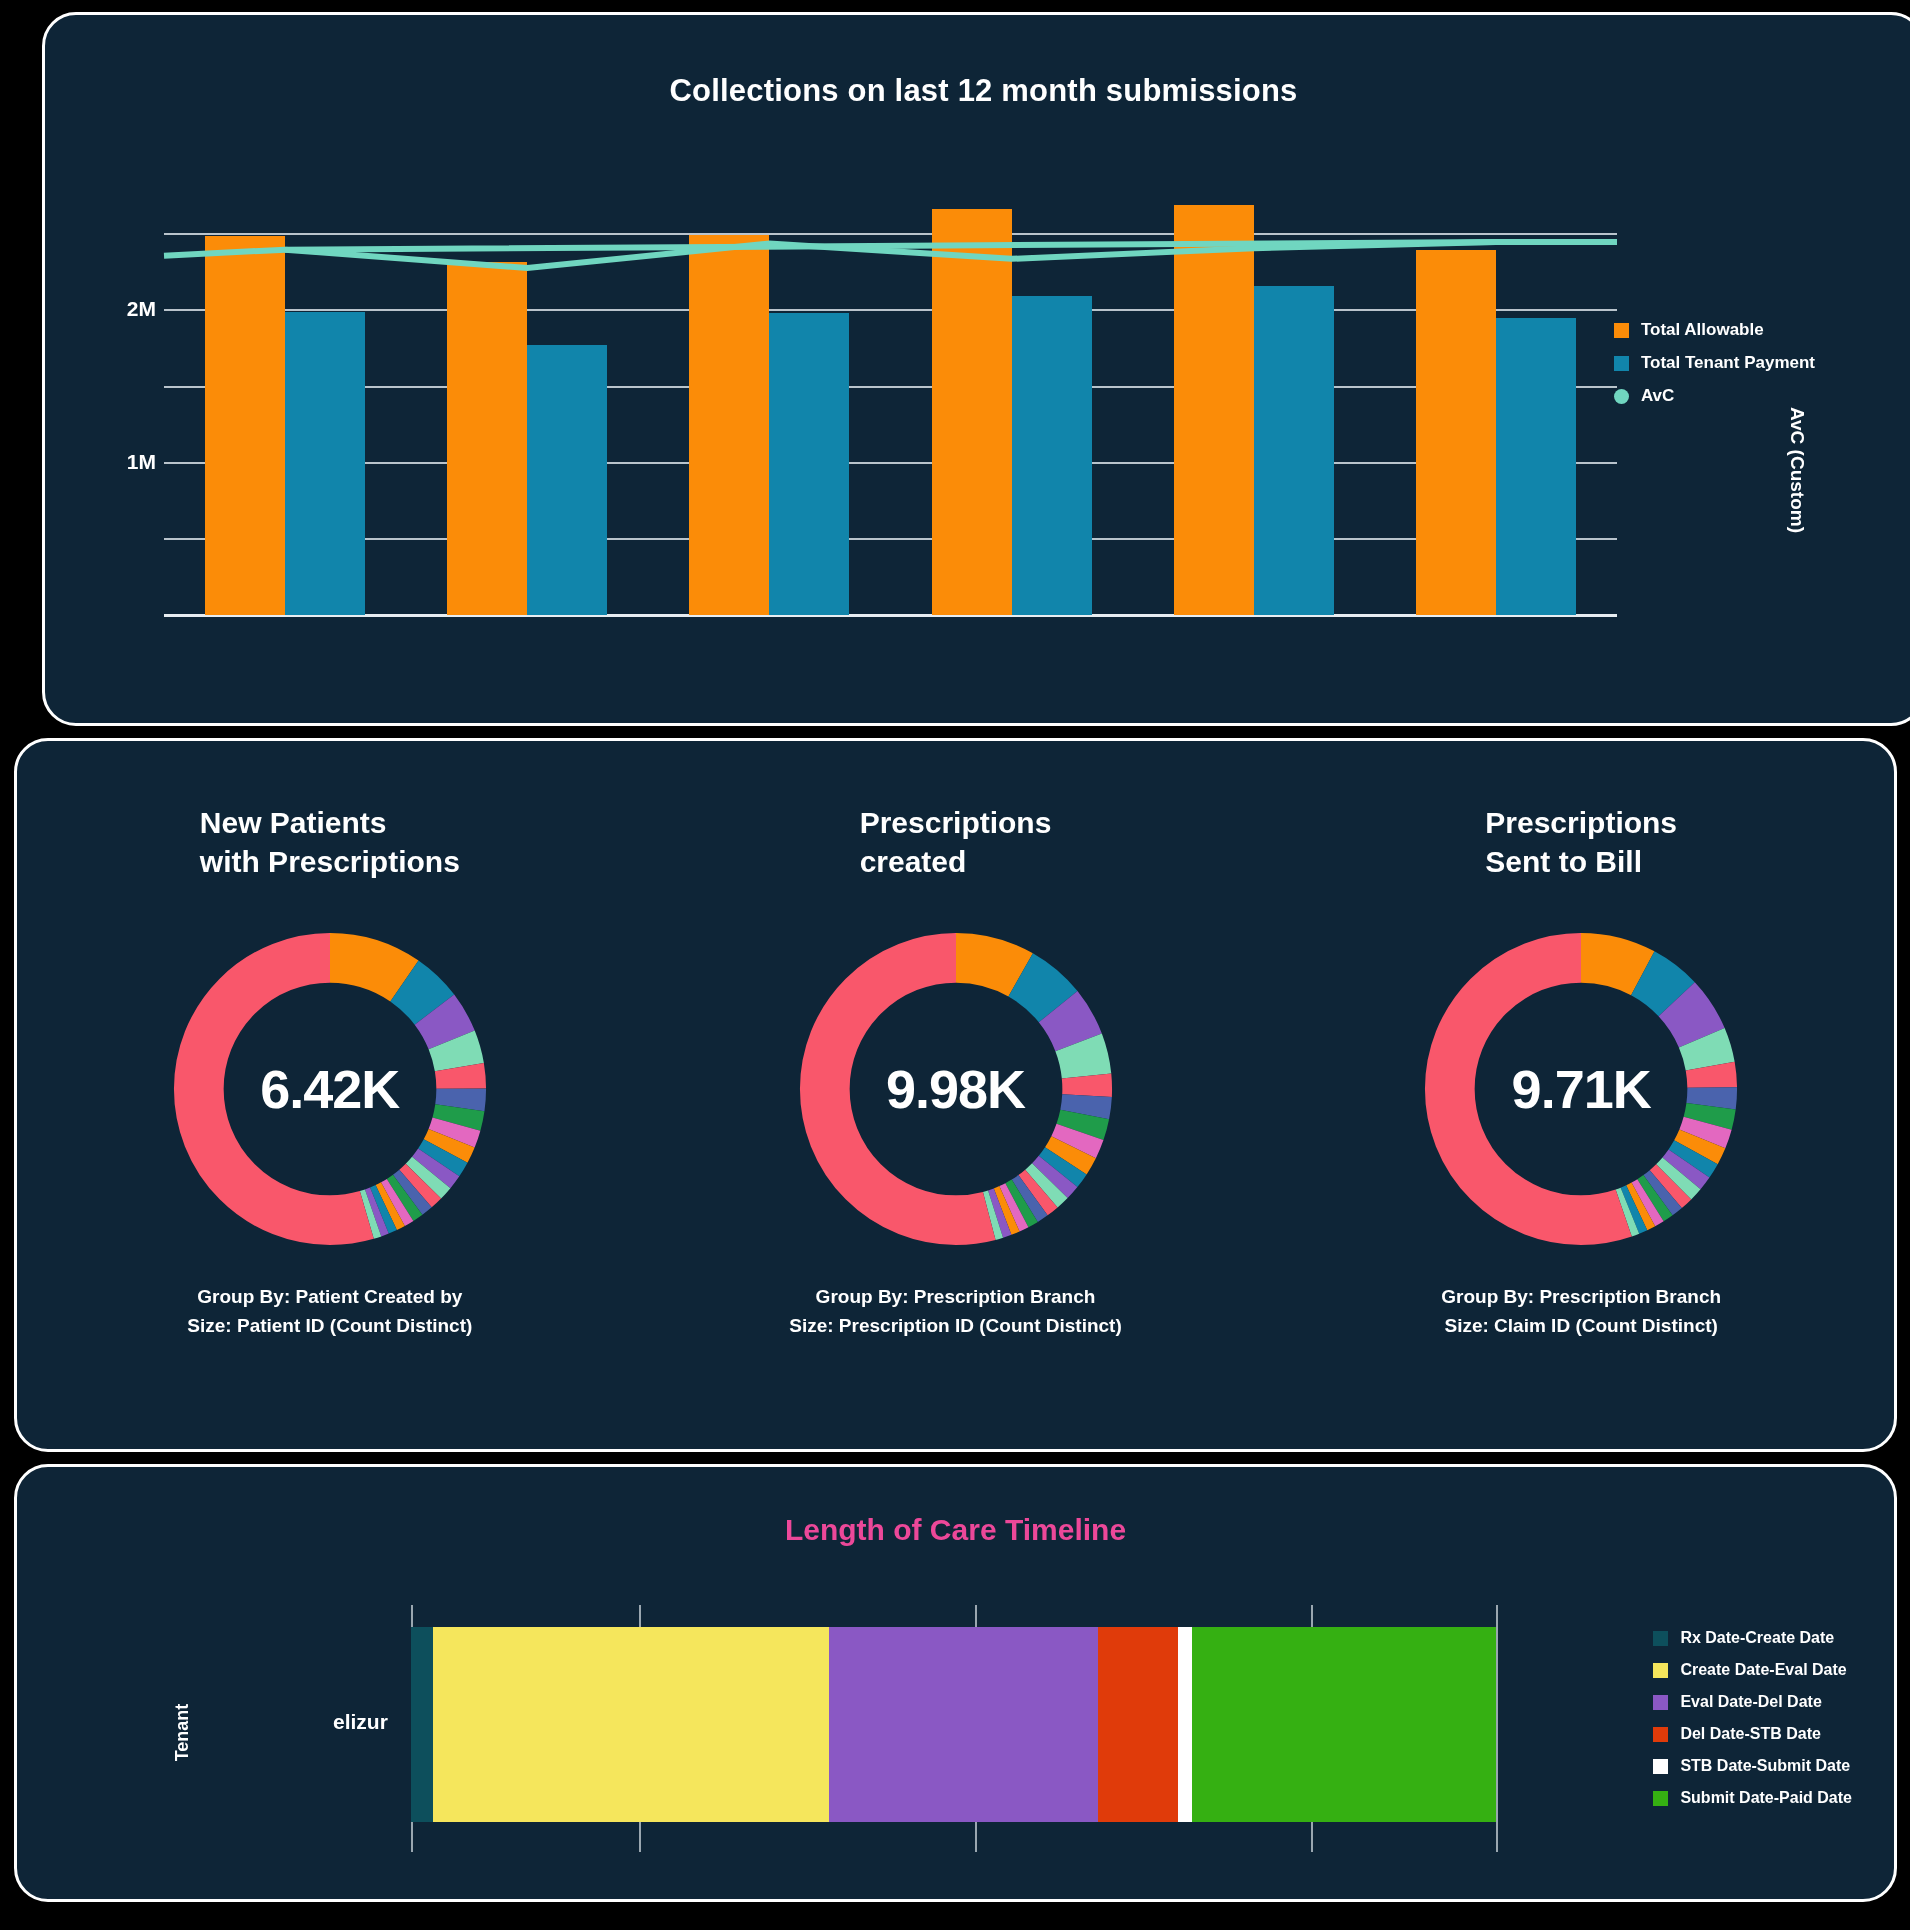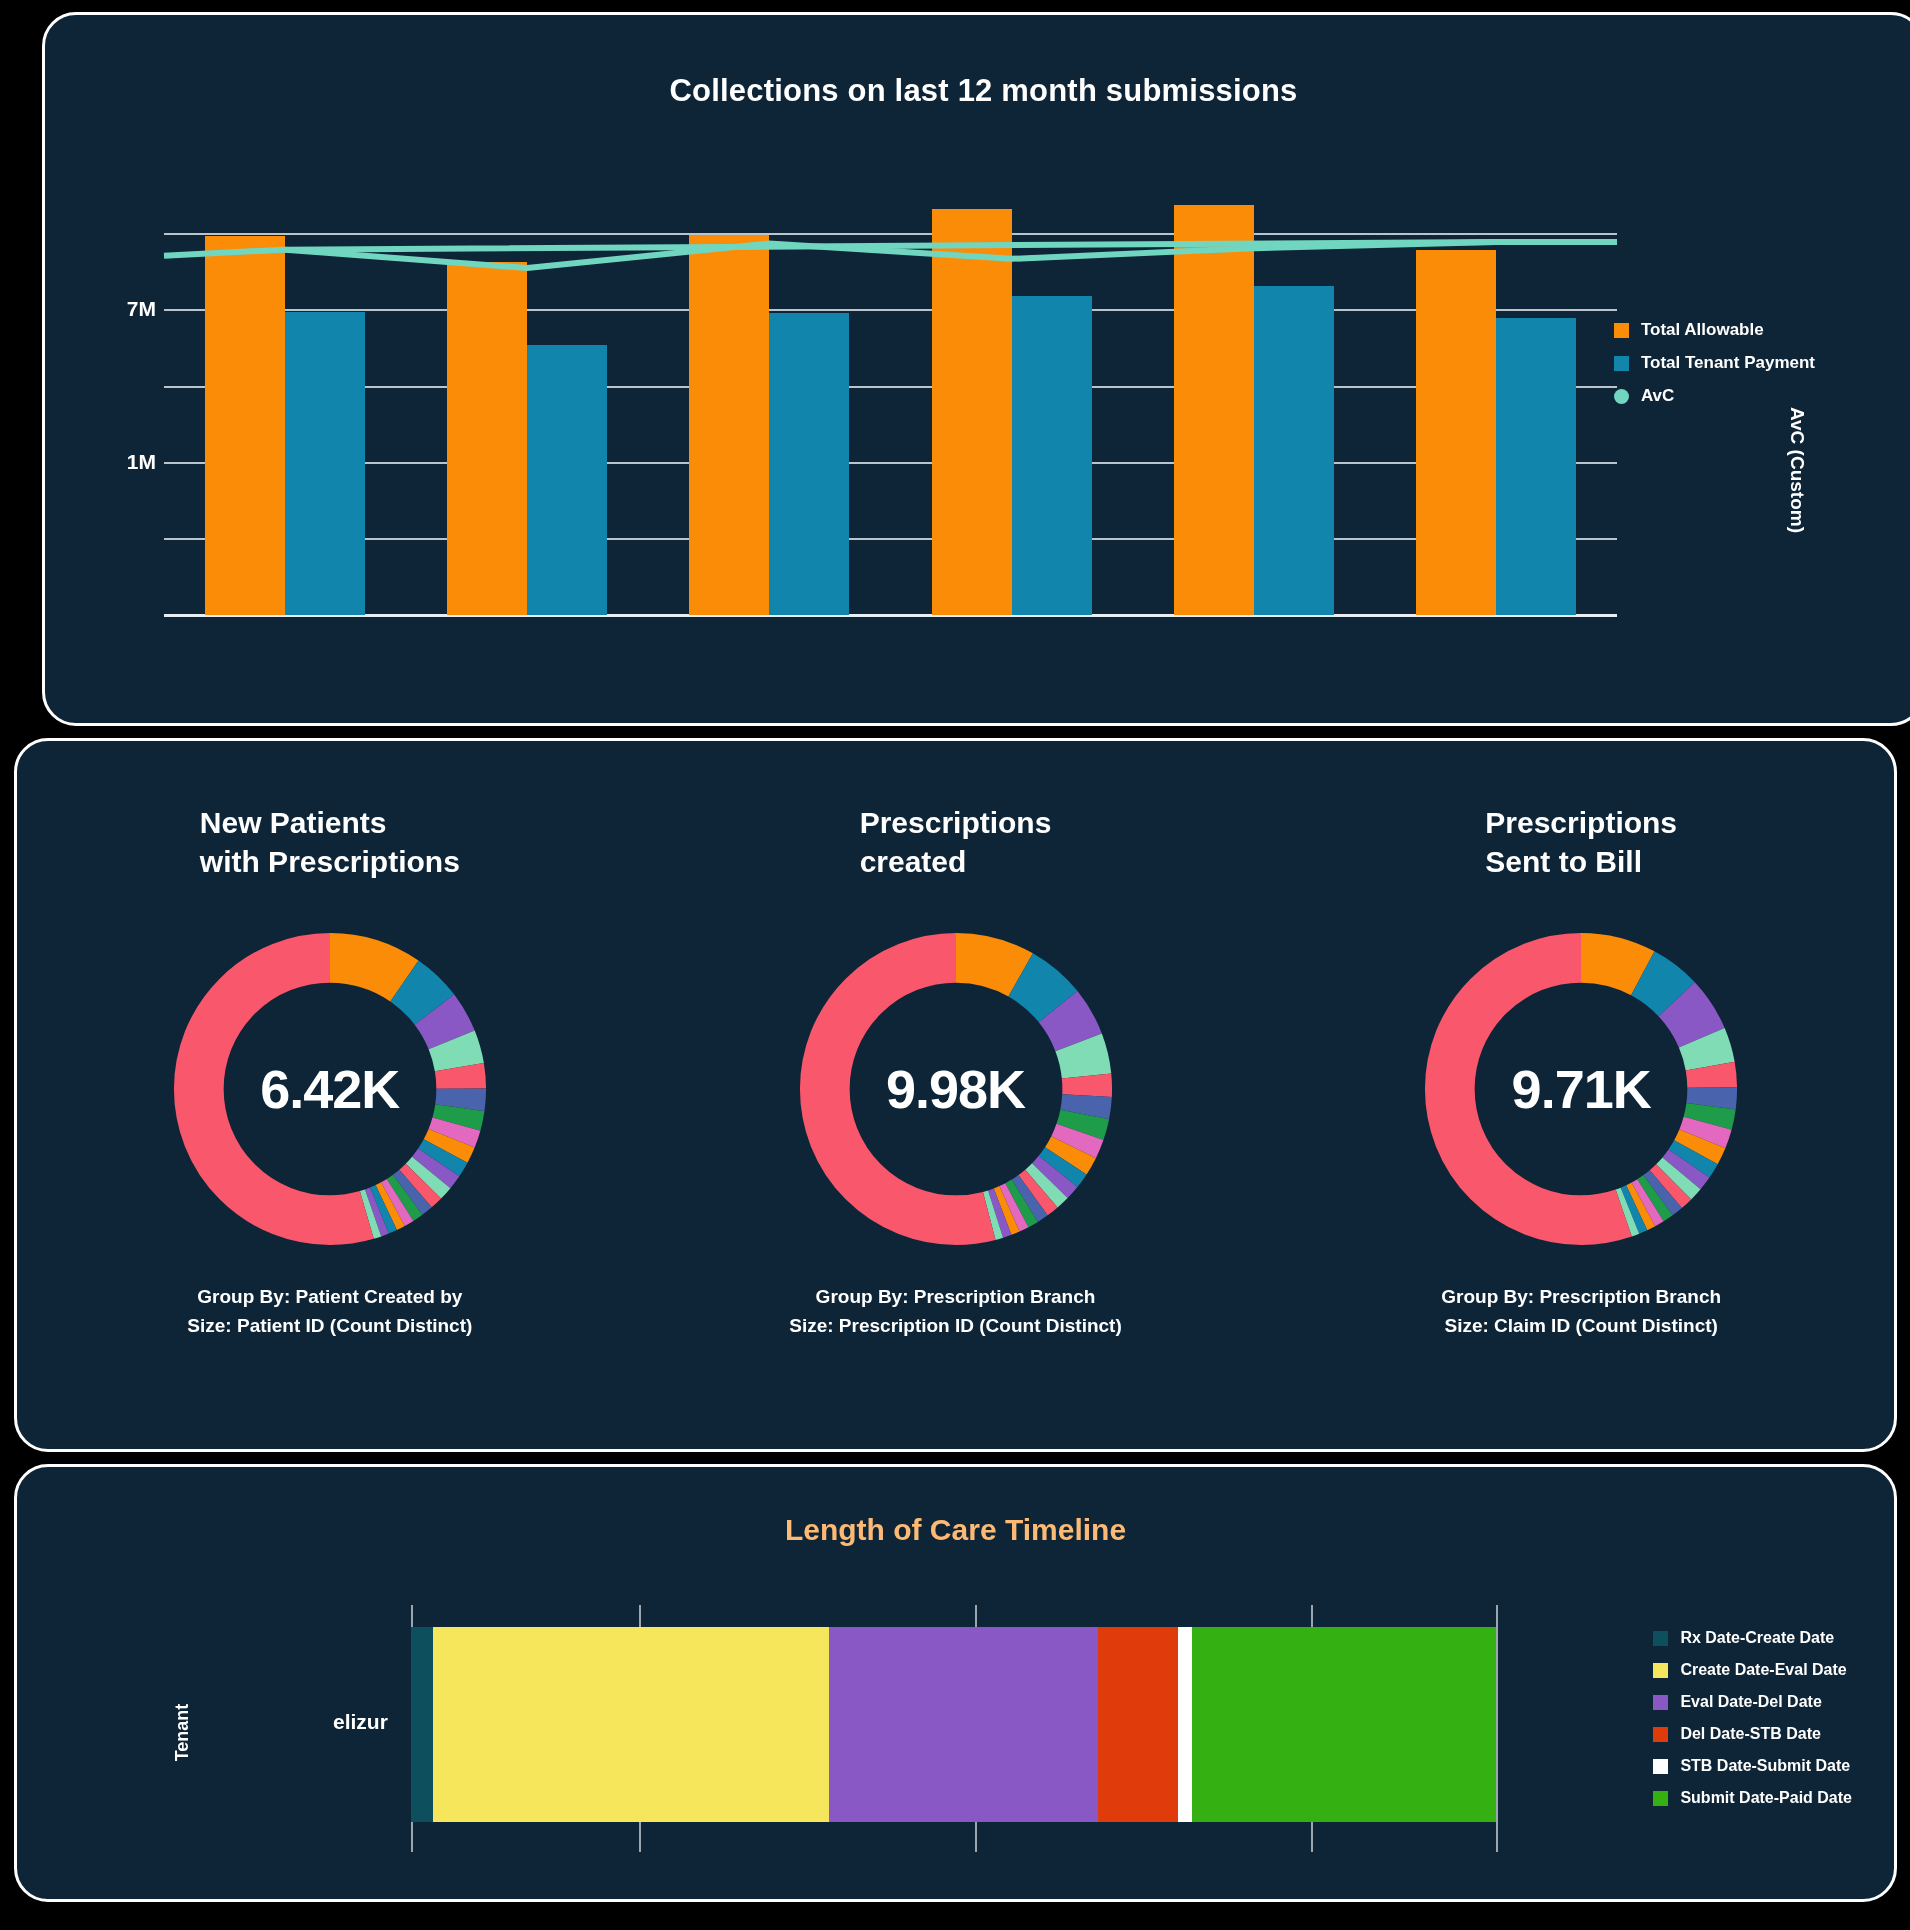--- a/index.html
+++ b/index.html
@@ -99,21 +99,21 @@
     color: #ffffff; font-size: 54px; font-weight: bold;
     letter-spacing: -1px;
   }
   .donut-caption {
     margin-top: 30px; text-align: center;
     color: #ffffff; font-size: 19px; font-weight: bold; line-height: 1.5;
   }
 
   
   .tl-title {
-    text-align: center; color: #fdba74;
+    text-align: center; color: #ec4899;
     font-size: 30px; font-weight: bold; padding-top: 46px;
   }
   .tl-wrap { position: relative; height: 318px; }
   .tl-axis-label {
     position: absolute; left: 137px; top: 175px;
     color: #ffffff; font-size: 18px; font-weight: bold;
     transform: rotate(-90deg); transform-origin: center; white-space: nowrap;
   }
   .tl-row-label {
     position: absolute; left: 316px; top: 163px;
@@ -144,21 +144,21 @@
 
     <div class="plot-wrap">
       <div class="plot" id="bar-plot">
           <div class="gridline" style="top: 351px;"></div>
           <div class="gridline" style="top: 275px;"></div>
           <div class="gridline" style="top: 199px;"></div>
           <div class="gridline" style="top: 122px;"></div>
           <div class="gridline" style="top: 46px;"></div>
           <div class="gridline axis" style="top: 427px;"></div>
           <div class="ytick" style="top: 275px;">1M</div>
-          <div class="ytick" style="top: 122px;">7M</div>
+          <div class="ytick" style="top: 122px;">2M</div>
           <div class="bars">
             <div class="group">
               <div class="bar allow" style="height: 379px;"></div>
               <div class="bar applied" style="height: 303px;"></div>
             </div>
             <div class="group">
               <div class="bar allow" style="height: 353px;"></div>
               <div class="bar applied" style="height: 270px;"></div>
             </div>
             <div class="group">

